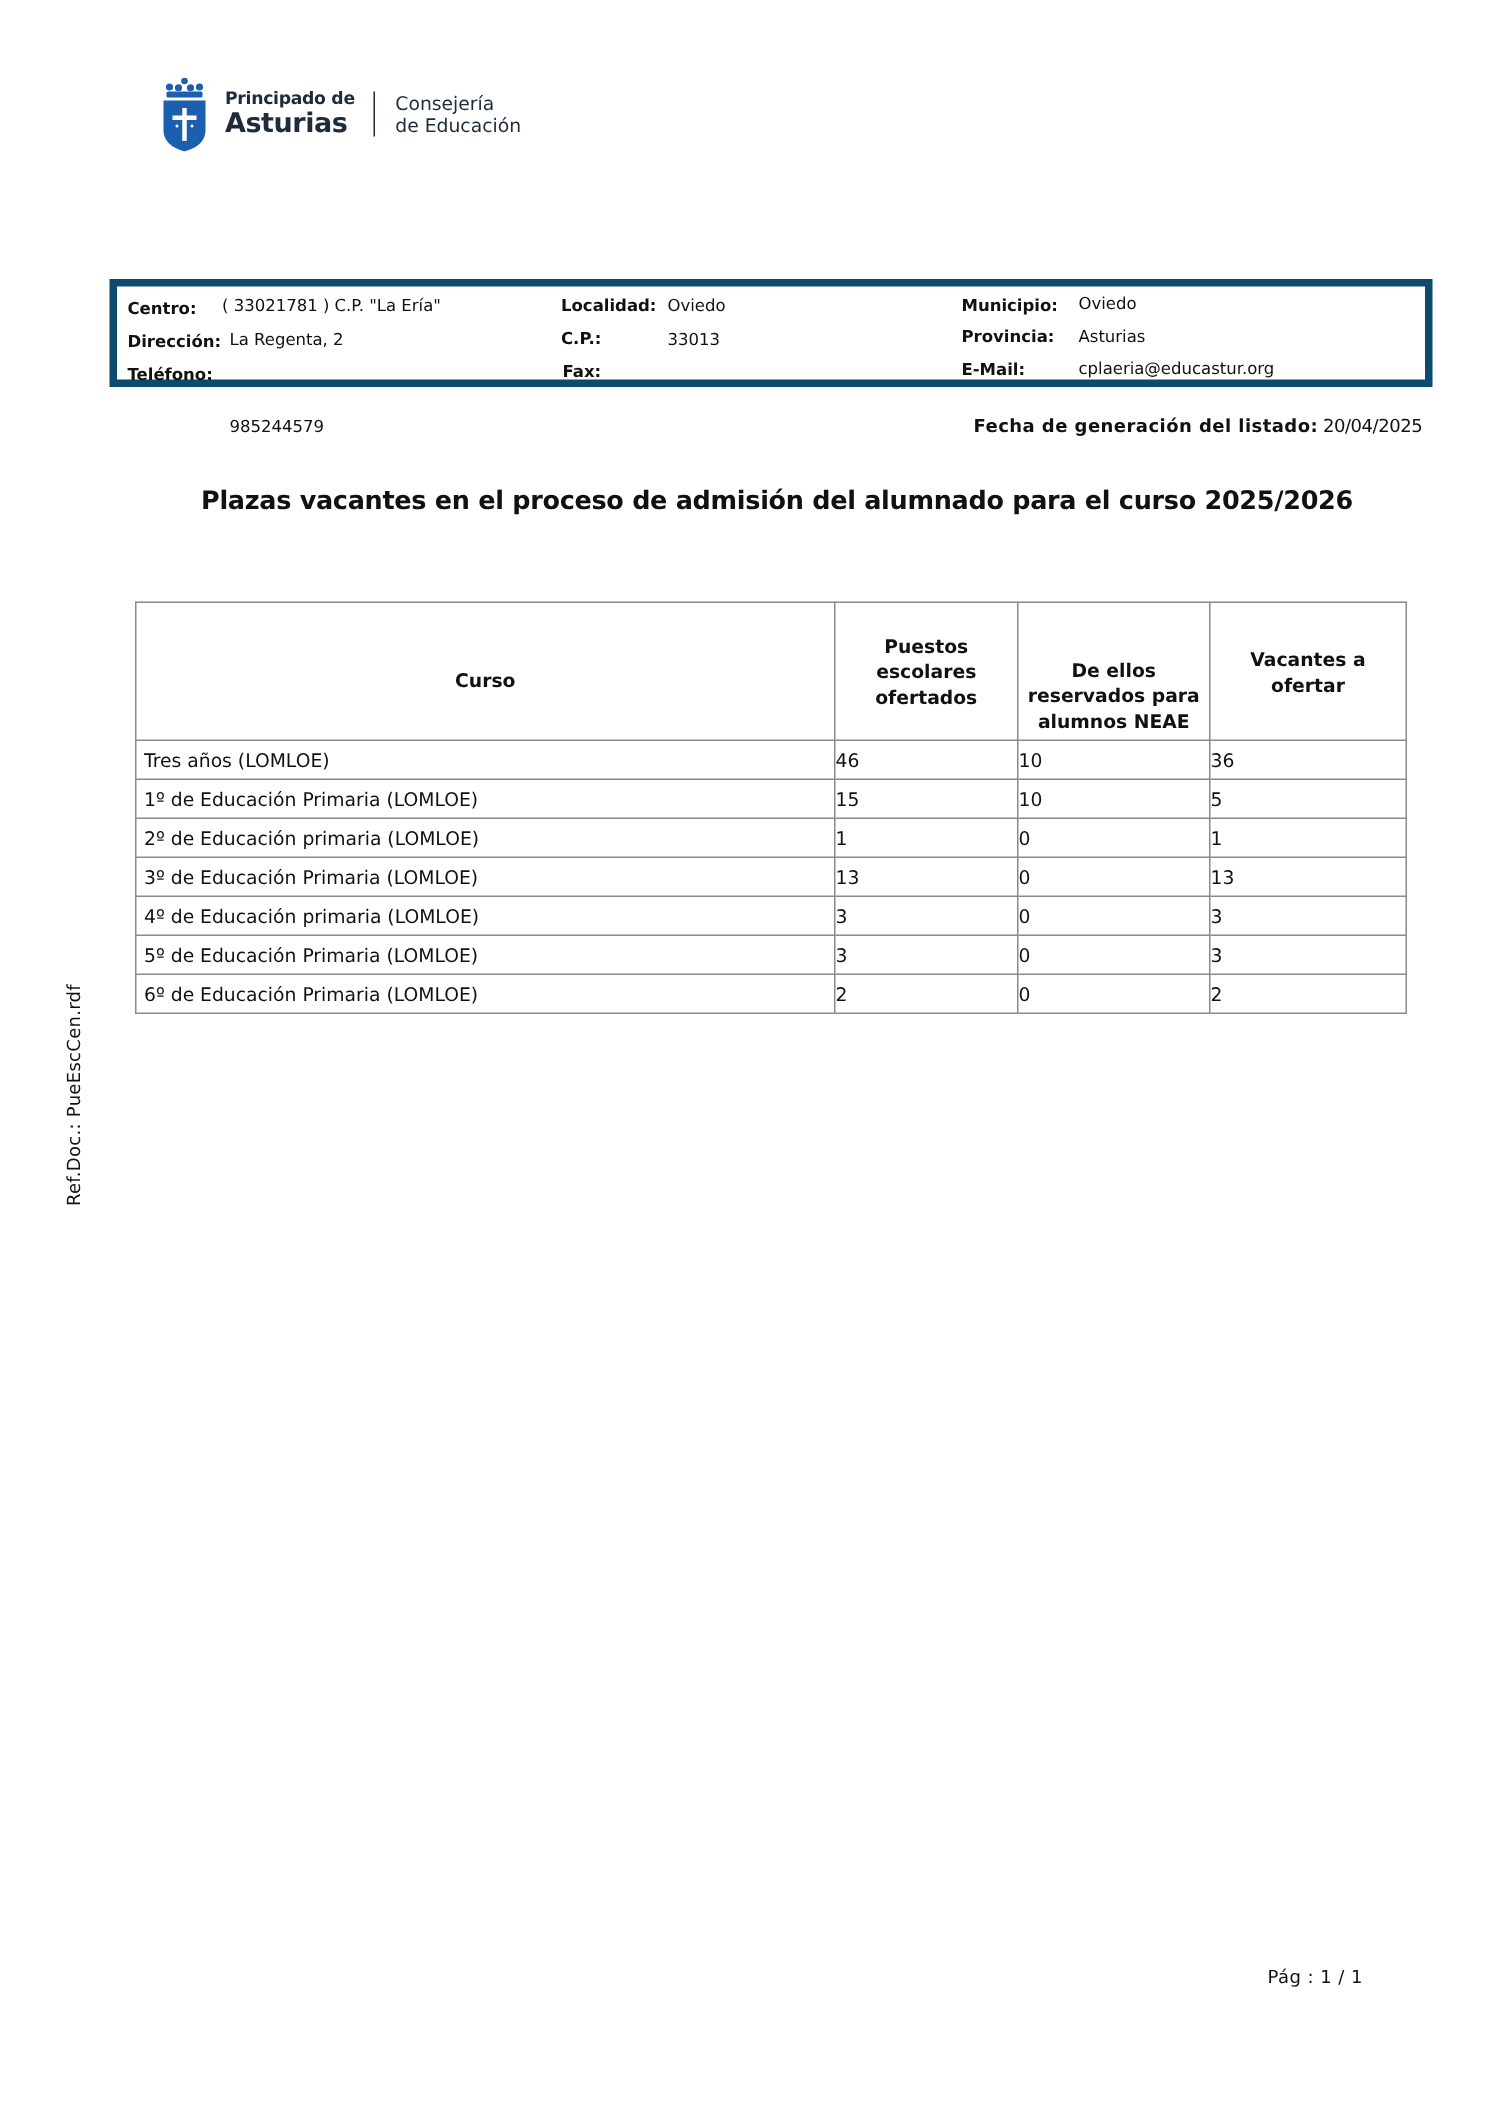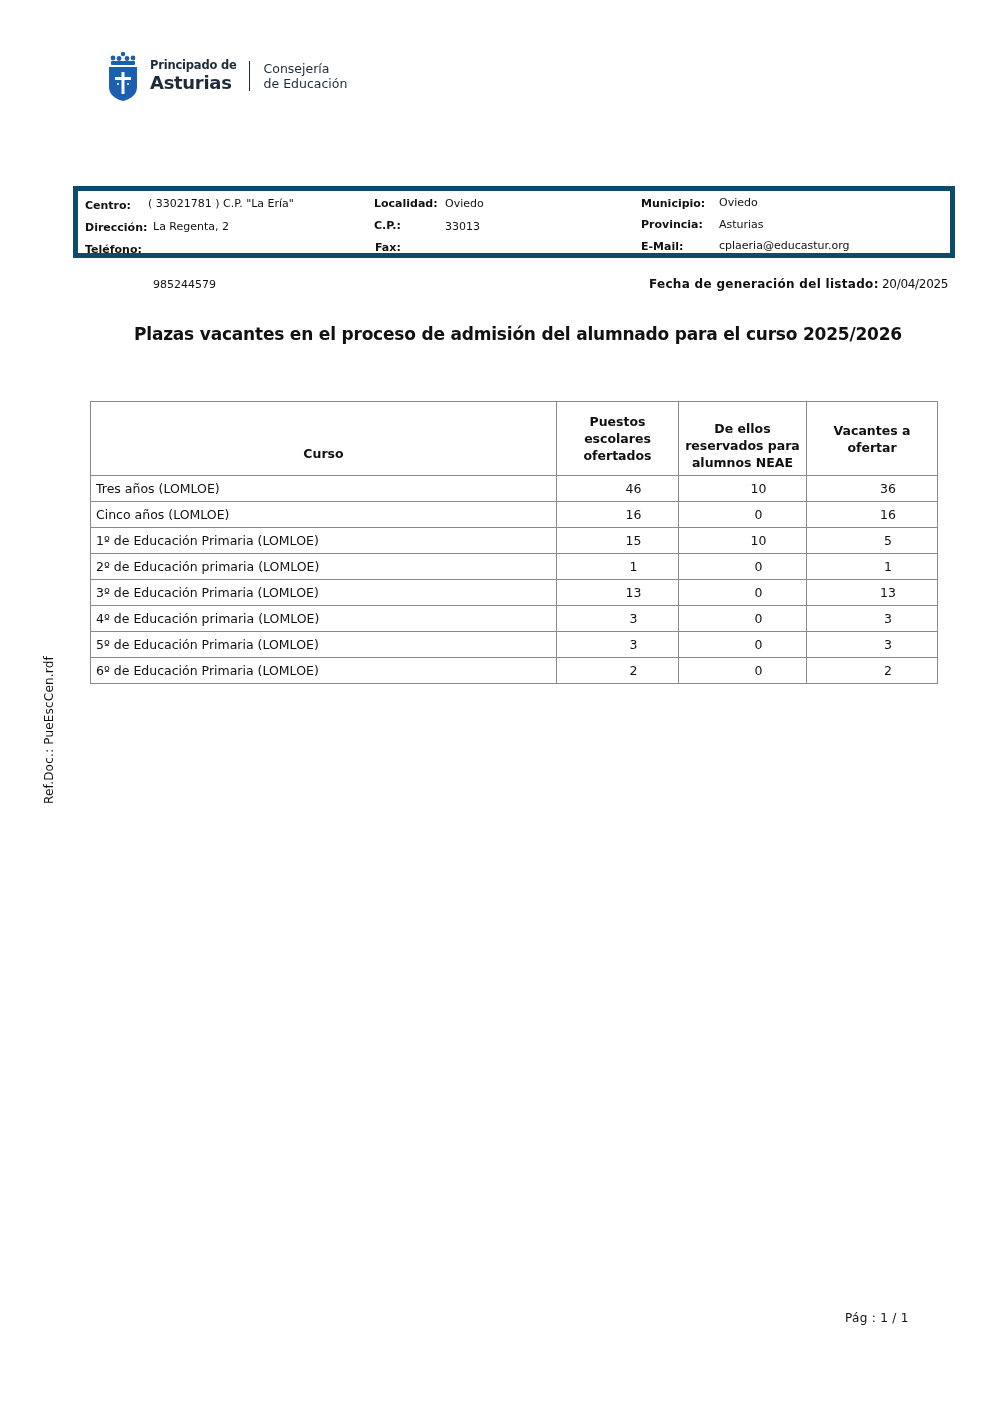--- a/index.html
+++ b/index.html
@@ -27,27 +27,27 @@
   .gen.val { left: 882px; letter-spacing: -0.3px; }
 
   .title { position: absolute; left: 0; width: 1036px; top: 324px; text-align: center;
            font-size: 17px; font-weight: bold; letter-spacing: -0.2px; }
 
   
   table.vac { position: absolute; left: 90px; top: 401px; border-collapse: collapse;
               font-size: 12.5px; }
   table.vac th, table.vac td { border: 1px solid #8a8a8a; padding: 0; }
   table.vac th { font-weight: bold; font-size: 12.5px; line-height: 17px; height: 60px; text-align: center; vertical-align: middle; }
-  table.vac th.c1 { width: 465px; vertical-align: bottom; padding-bottom: 13px; }
+  table.vac th.c1 { width: 465px; vertical-align: bottom; padding-bottom: 31px; }
   table.vac th.c2 { width: 121px; }
   table.vac th.c3 { width: 127px; vertical-align: bottom; padding-bottom: 4px; }
   table.vac th.c4 { width: 130px; }
   table.vac td { height: 25px; }
   table.vac td.name { padding-left: 5px; text-align: left; }
-  table.vac td.num { text-align: center; padding-left: 32px; }
+  table.vac td.num { text-align: left; }
 
   .ref { position: absolute; left: 42px; top: 804px; transform-origin: 0 0; transform: rotate(-90deg);
          font-size: 12px; white-space: nowrap; letter-spacing: 0.2px; }
   .page { position: absolute; left: 845px; top: 1311px; font-size: 12px; white-space: nowrap; letter-spacing: 0.3px; }
 </style>
 </head>
 <body>
 
 <div class="logo">
   <div class="shield">
@@ -131,26 +131,20 @@
     </tr>
   </thead>
   <tbody>
     <tr>
       <td class="name">Tres años (LOMLOE)</td>
       <td class="num">46</td>
       <td class="num">10</td>
       <td class="num">36</td>
     </tr>
     <tr>
-      <td class="name">Cinco años (LOMLOE)</td>
-      <td class="num">16</td>
-      <td class="num">0</td>
-      <td class="num">16</td>
-    </tr>
-    <tr>
       <td class="name">1º de Educación Primaria (LOMLOE)</td>
       <td class="num">15</td>
       <td class="num">10</td>
       <td class="num">5</td>
     </tr>
     <tr>
       <td class="name">2º de Educación primaria (LOMLOE)</td>
       <td class="num">1</td>
       <td class="num">0</td>
       <td class="num">1</td>

